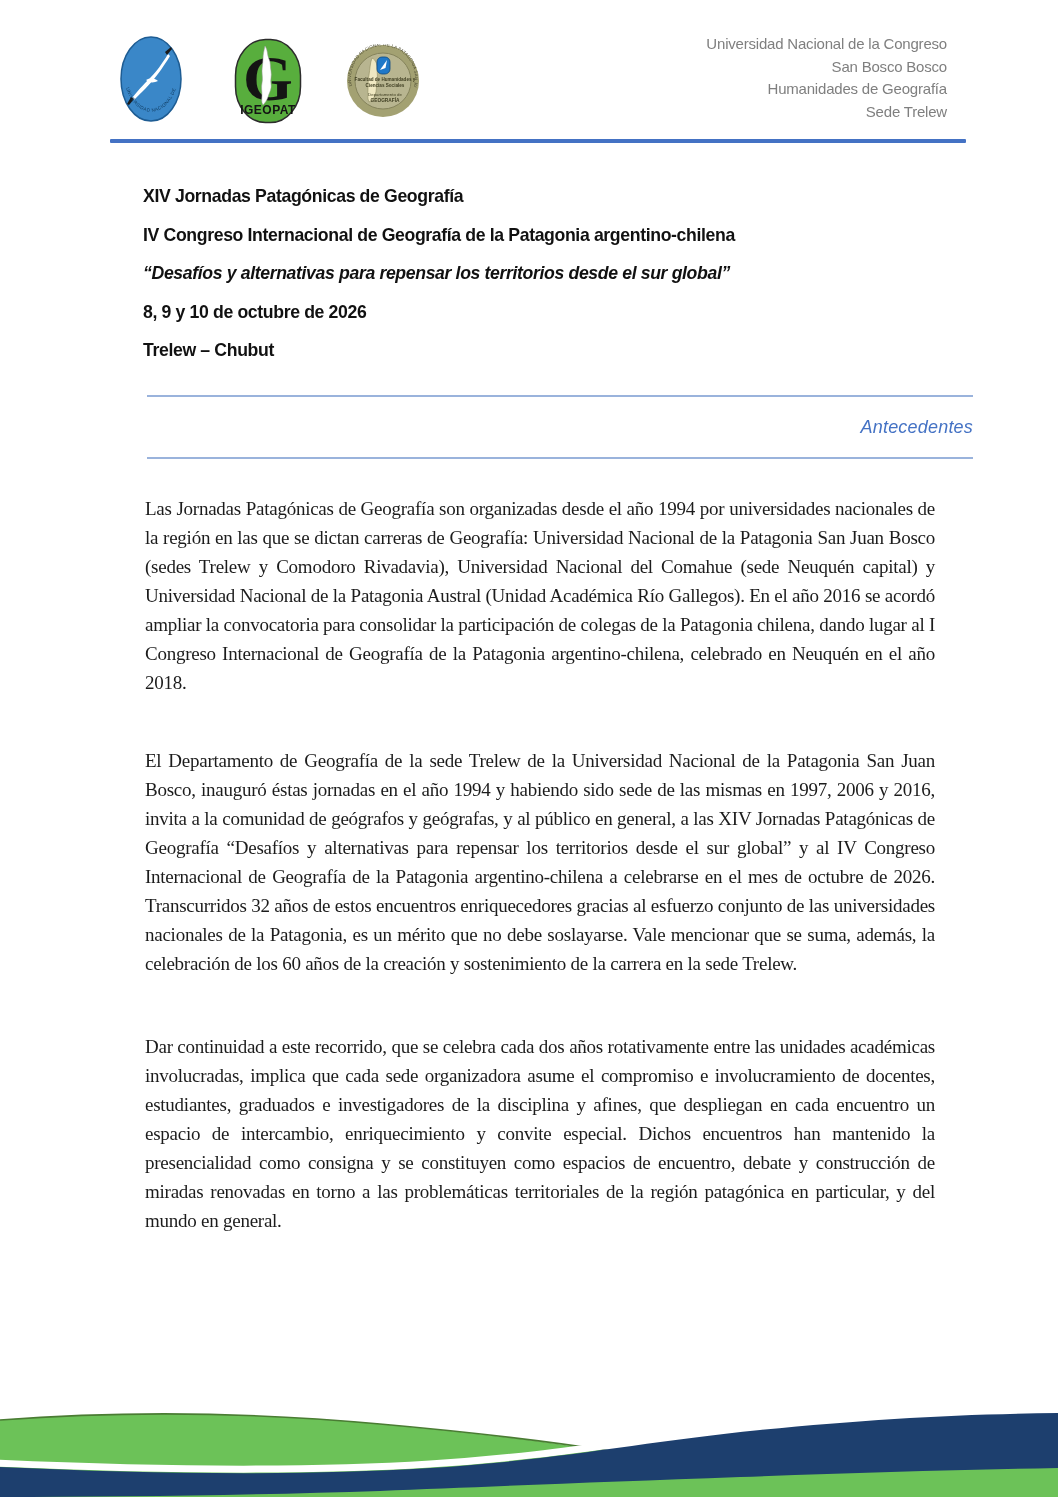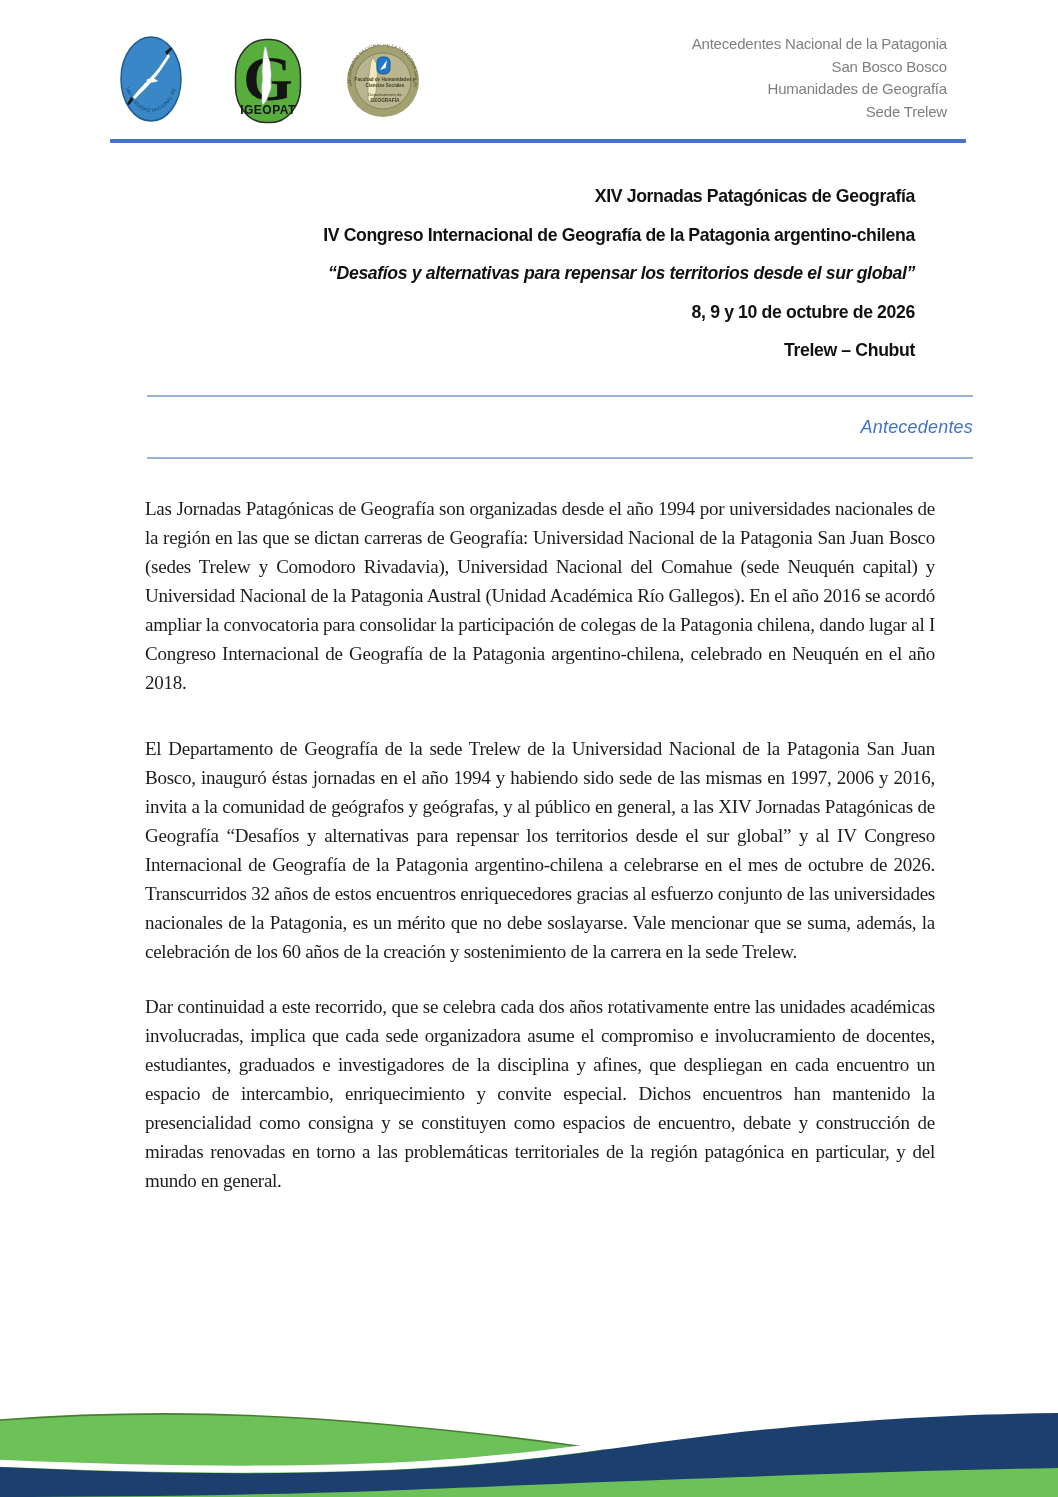--- a/index.html
+++ b/index.html
@@ -13,21 +13,21 @@
   .org-block{
     position:absolute;top:33px;right:111px;text-align:right;
     font-size:15px;line-height:22.5px;color:#7f7f7f;letter-spacing:-0.2px;
   }
   .header-rule{
     position:absolute;top:139px;left:110px;width:856px;height:4px;
     background:#4472C4;border-radius:1px;
   }
   
   .title-block{
-    position:absolute;top:177px;left:114px;width:830px;text-align:right;
+    position:absolute;top:177px;left:114px;width:830px;text-align:left;
     font-weight:bold;font-size:19px;line-height:38.6px;color:#111111;
     letter-spacing:-0.4px;
   }
   .title-line{transform:scaleX(.93);transform-origin:50% 50%;white-space:nowrap;}
   .title-line.italic{font-style:italic;}
   
   .rule-thin{
     position:absolute;left:147px;width:826px;height:2px;background:#9AB3DC;
   }
   .rule-a{top:395px;} .rule-b{top:457px;}
@@ -35,22 +35,22 @@
     position:absolute;top:417px;left:147px;width:826px;text-align:right;
     font-size:18px;font-style:italic;color:#4472C4;letter-spacing:0.2px;
   }
   
   .body-text{
     position:absolute;top:494px;left:145px;width:790px;
     font-size:19px;line-height:29px;letter-spacing:-0.25px;
     text-align:justify;text-align-last:left;color:#1c1c1c;
   }
   .body-text p{margin:0;font-family:Liberation Serif, serif;}
-  .body-text p.p2{margin-top:37px;}
-  .body-text p.p3{margin-top:26px;}
+  .body-text p.p2{margin-top:49px;}
+  .body-text p.p3{margin-top:54px;}
   
   .footer-wave{position:absolute;left:0;bottom:0;width:1058px;height:117px;}
   
   .seal-tiny{font-family:"Liberation Sans",sans-serif;}
 </style>
 </head>
 <body>
 
 <div class="page">
 
@@ -97,21 +97,21 @@
       <defs>
           <path id="ring3" d="M 6,42 A 32 32 0 1 1 68,42"></path>
         </defs>
       <text class="seal-tiny" font-size="4.2" fill="#4a4930" letter-spacing="0.3">
         <textPath href="#ring3">UNIVERSIDAD NACIONAL DE LA PATAGONIA SAN JUAN BOSCO</textPath>
       </text>
     </svg>
   </div>
 
   <div class="org-block">
-    <div>Antecedentes Nacional de la Patagonia</div>
+    <div>Universidad Nacional de la Congreso</div>
     <div>San Bosco Bosco</div>
     <div>Humanidades de Geografía</div>
     <div>Sede Trelew</div>
   </div>
 
   <div class="header-rule"></div>
 
   <div class="title-block">
     <div class="title-line">XIV Jornadas Patagónicas de Geografía</div>
     <div class="title-line">IV Congreso Internacional de Geografía de la Patagonia argentino-chilena</div>

